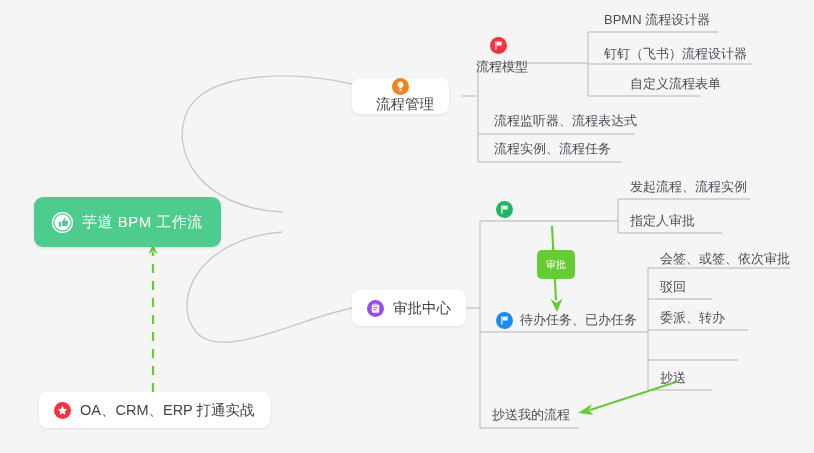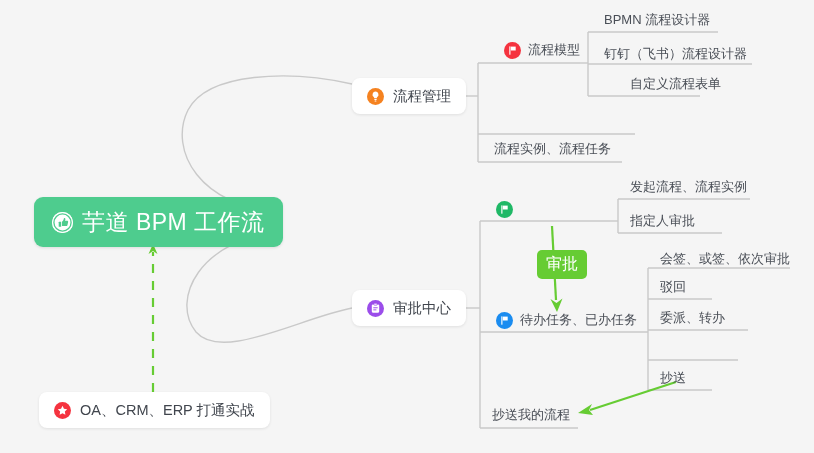--- a/index.html
+++ b/index.html
@@ -24,21 +24,21 @@
   
   .root-node{
     background:#4ECC8E;
     border-radius:9px;
     padding:0 18px;
     height:50px;
     box-shadow:0 1px 3px rgba(0,0,0,.10);
   }
   .root-label{
     color:#ffffff;
-    font-size:23px;
+    font-size:15px;
     letter-spacing:.5px;
     margin-left:9px;
   }
   .root-icon{
     width:21px;height:21px;border-radius:50%;
     background:#ffffff;
     display:flex;align-items:center;justify-content:center;
     flex:0 0 auto;
   }
   .root-icon svg{display:block;}
@@ -69,21 +69,21 @@
     padding:0 4px;
   }
   .text-node .badge{margin-right:7px;}
   .text-node .t{line-height:26px;}
 
   
   .anno{
     position:absolute;
     background:#66cc33;
     color:#ffffff;
-    font-size:16px;
+    font-size:10px;
     border-radius:5px;
     height:29px;
     padding:0 9px;
     display:flex;align-items:center;justify-content:center;
     white-space:nowrap;
   }
 </style>
 </head>
 <body style="background: rgb(245, 245, 245);">
 
@@ -158,53 +158,56 @@
   <div class="node card-node" style="left:39px;top:392px;">
     <span class="badge">
       <svg width="17" height="17" viewBox="0 0 17 17">
         <circle cx="8.5" cy="8.5" r="8.5" fill="#f5333f"></circle>
         <path d="M8.5 3.8l1.45 2.95 3.25.47-2.35 2.29.55 3.24-2.9-1.53-2.9 1.53.55-3.24L3.8 7.22l3.25-.47z" fill="#ffffff"></path>
       </svg>
     </span>
     <span class="card-label">OA、CRM、ERP 打通实战</span>
   </div>
 
-  <div class="node card-node" style="left:352px;top:78px;">
+  <div class="node card-node" style="left:352px;top:78px;flex-direction:column;">
     <span class="badge">
       <svg width="17" height="17" viewBox="0 0 17 17">
         <circle cx="8.5" cy="8.5" r="8.5" fill="#f58220"></circle>
         <path d="M8.5 3.6a3 3 0 0 0-1.75 5.44c.3.22.45.55.45.9v.2h2.6v-.2c0-.35.15-.68.45-.9A3 3 0 0 0 8.5 3.6z" fill="#ffffff"></path>
         <rect x="7.25" y="11" width="2.5" height="1" rx=".5" fill="#ffffff"></rect>
         <rect x="7.55" y="12.6" width="1.9" height="1" rx=".5" fill="#ffffff"></rect>
       </svg>
     </span>
     <span class="card-label">流程管理</span>
   </div>
 
-  <div class="node text-node" style="left:500px;top:37px;">
+  <div class="node text-node" style="left:472px;top:37px;flex-direction:column;">
     <span class="badge">
       <svg width="17" height="17" viewBox="0 0 17 17">
         <circle cx="8.5" cy="8.5" r="8.5" fill="#f5333f"></circle>
         <rect x="5.3" y="4.2" width="1.15" height="8.6" rx=".55" fill="#ffffff"></rect>
         <path d="M6.8 4.6h4.9v3.9H6.8z" fill="#ffffff"></path>
       </svg>
     </span>
     <span class="t">流程模型</span>
   </div>
 
   <div class="node text-node" style="left:600px;top:7px;">
     <span class="t">BPMN 流程设计器</span>
   </div>
   <div class="node text-node" style="left:600px;top:41px;">
     <span class="t">钉钉（飞书）流程设计器</span>
   </div>
   <div class="node text-node" style="left:600px;top:71px;margin-left:26px;">
     <span class="t">自定义流程表单</span>
   </div>
 
+  <div class="node text-node" style="left:490px;top:108px;">
+    <span class="t">流程监听器、流程表达式</span>
+  </div>
   <div class="node text-node" style="left:490px;top:136px;">
     <span class="t">流程实例、流程任务</span>
   </div>
 
   <div class="node card-node" style="left:352px;top:290px;justify-content:flex-end;">
     <span class="badge">
       <svg width="17" height="17" viewBox="0 0 17 17">
         <circle cx="8.5" cy="8.5" r="8.5" fill="#9b4dea"></circle>
         <rect x="4.8" y="4.4" width="7.4" height="8.3" rx="1.1" fill="#ffffff"></rect>
         <rect x="6.9" y="3.3" width="3.2" height="1.9" rx=".6" fill="#ffffff" stroke="#9b4dea" stroke-width=".7"></rect>

